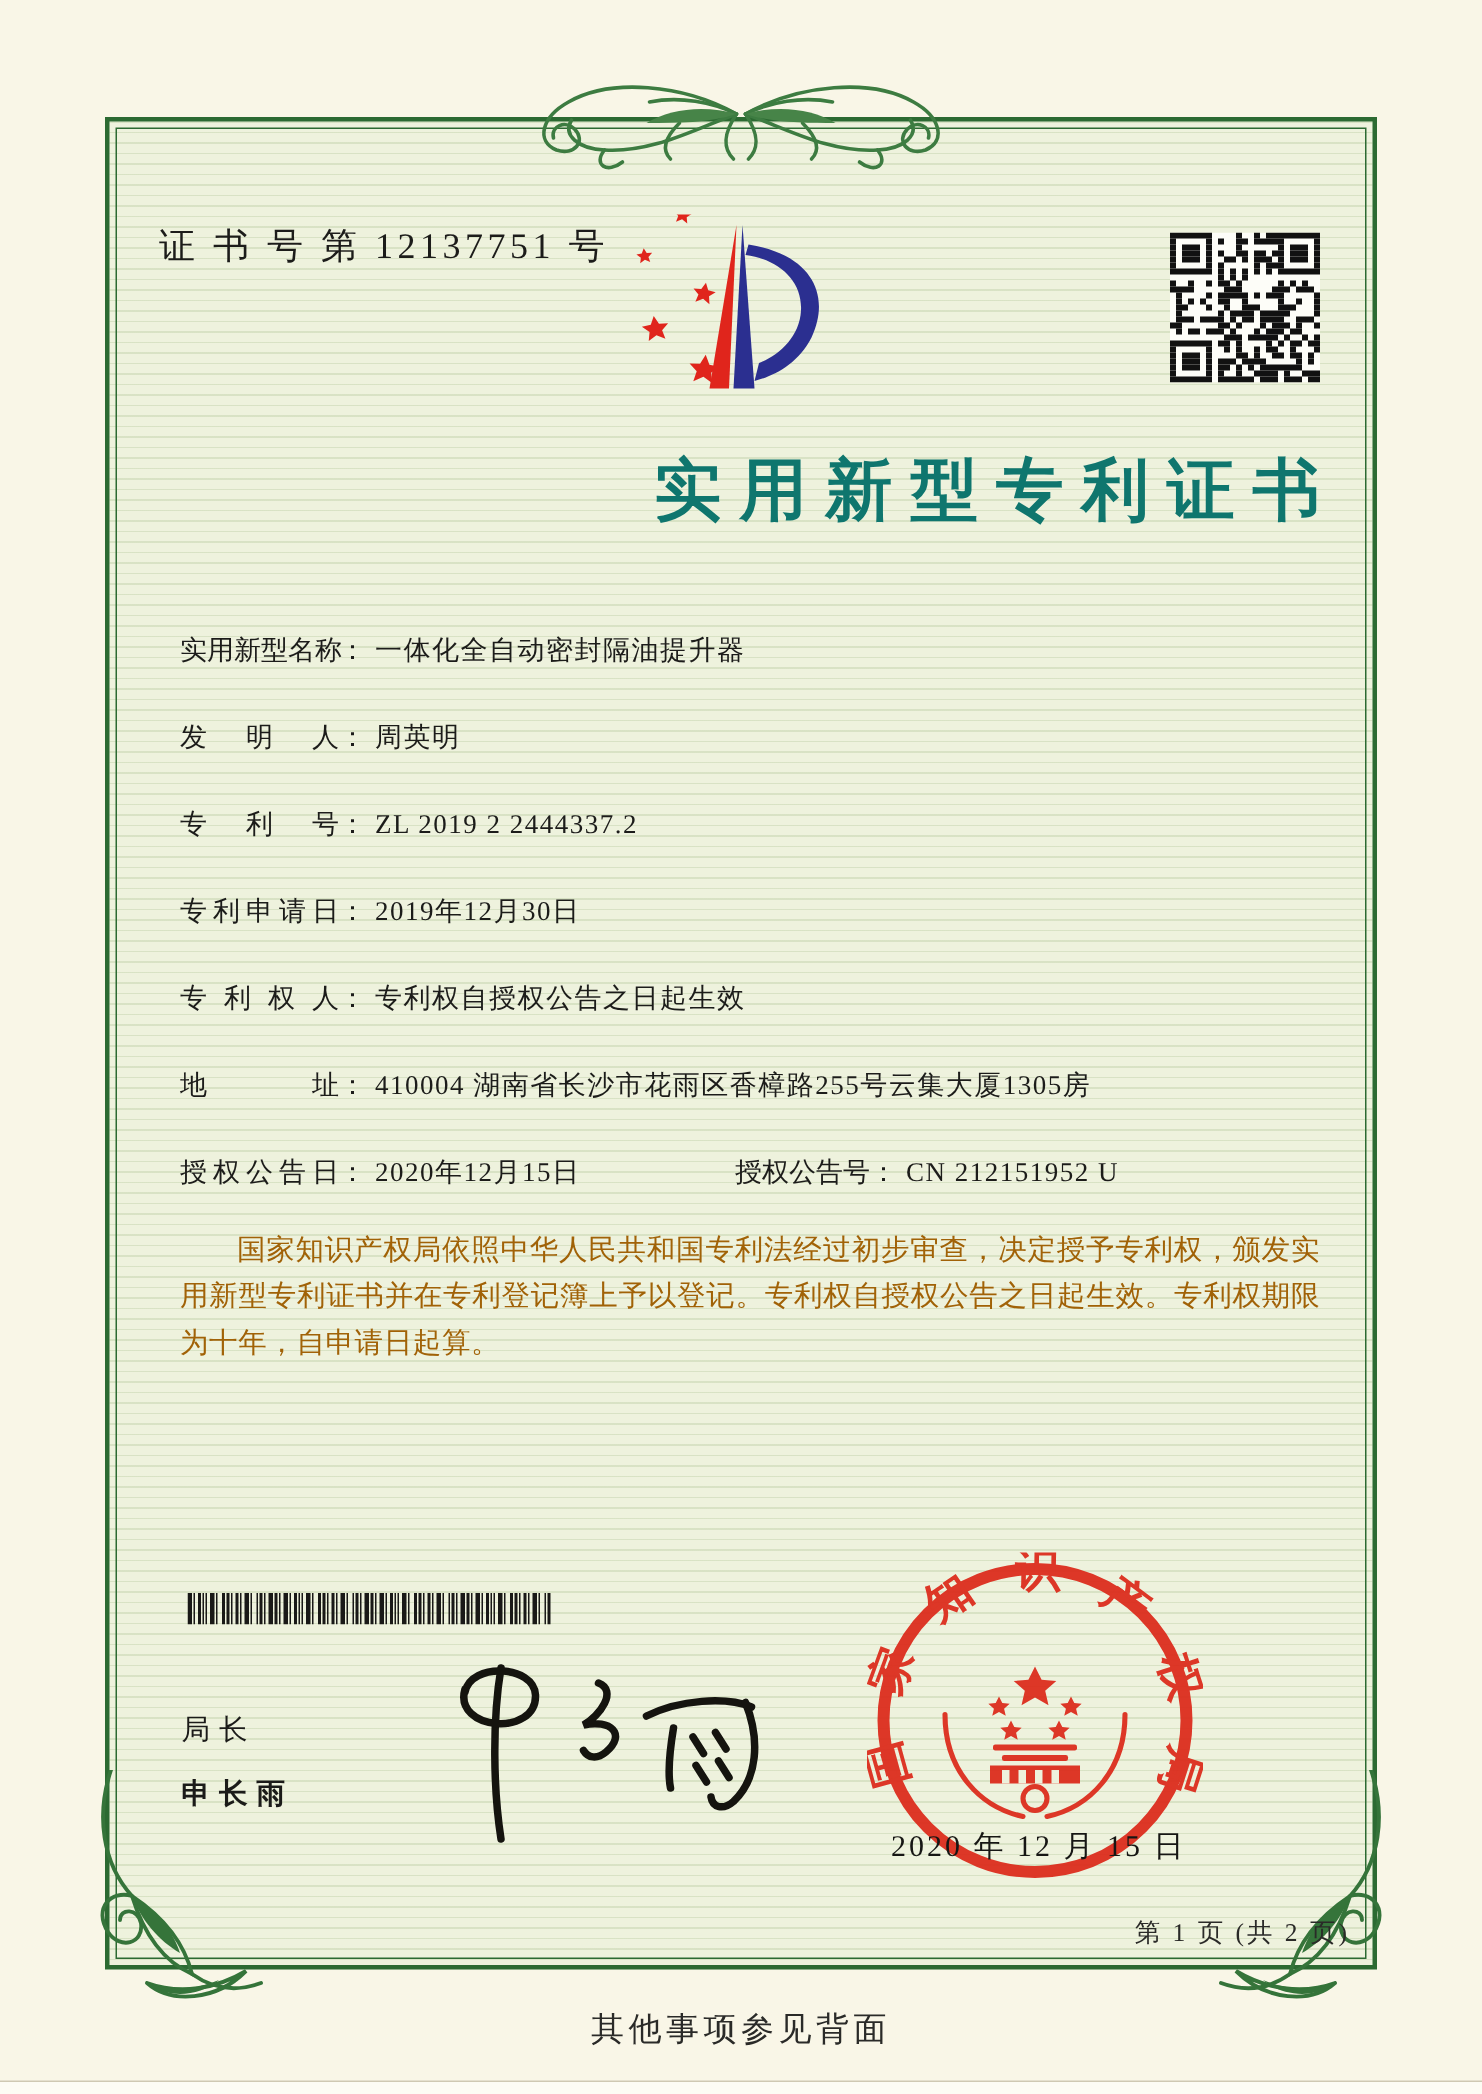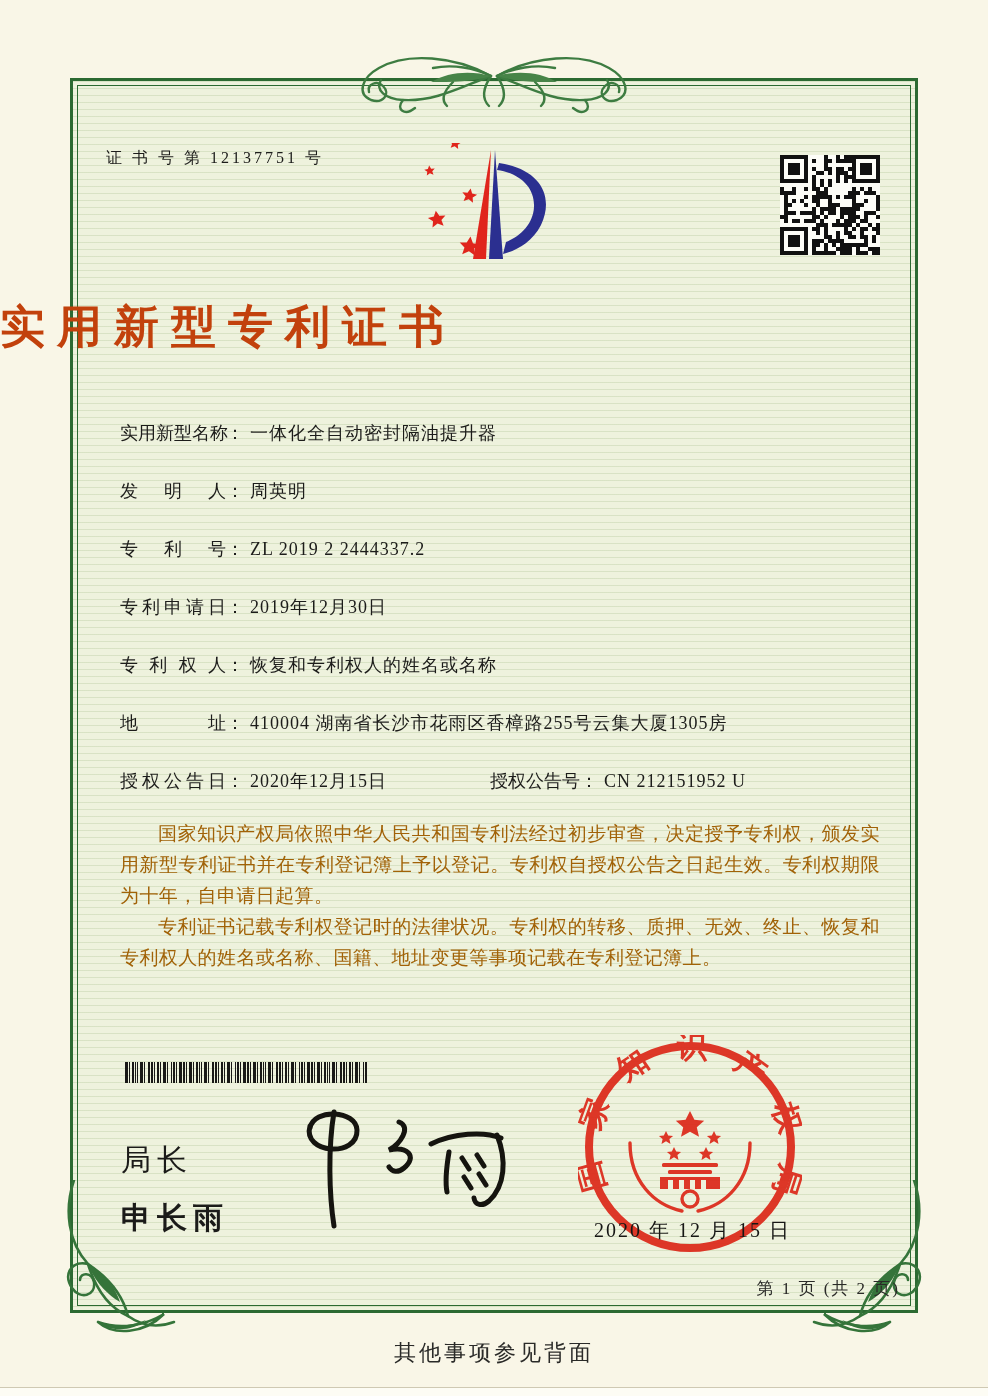--- a/index.html
+++ b/index.html
@@ -22,40 +22,40 @@
       repeating-linear-gradient(180deg, rgba(140,170,110,.22) 0 1px, rgba(0,0,0,0) 1px 7px),
       var(--inner_bg);
   }
   .frame-inner{
     position:absolute;inset:4px;border:1px solid var(--border_green);
     pointer-events:none;
   }
   .orn{position:absolute;color:var(--ornament_green);}
   .cert-no{
     position:absolute;left:106px;top:148px;
-    font-size:16px;letter-spacing:3px;color:var(--ink);
+    font-size:24px;letter-spacing:3px;color:var(--ink);
   }
   .logo{position:absolute;left:415px;top:143px;}
   .qr{position:absolute;left:780px;top:155px;}
   .title{
-    position:absolute;left:0;top:297px;width:892px;text-align:left;
-    font-size:45px;font-weight:bold;letter-spacing:12px;color:#c2410c;
+    position:absolute;left:0;top:297px;width:892px;text-align:right;
+    font-size:45px;font-weight:bold;letter-spacing:12px;color:#0f766e;
   }
   .frow{position:absolute;left:0;font-size:18px;color:var(--ink);white-space:nowrap;}
   .flabel{display:inline-block;width:106px;text-align:justify;text-align-last:justify;vertical-align:top;}
   .fcolon{display:inline-block;margin-right:6px;}
   .fvalue{letter-spacing:1px;}
   .grant-pair{position:absolute;left:370px;top:0;}
   .paras{
     position:absolute;left:120px;top:818px;width:760px;
     font-size:19px;line-height:31px;color:#a16207;text-align:justify;letter-spacing:.4px;
   }
   .paras p{margin:0;text-indent:2em;}
   .barcode{position:absolute;left:125px;top:1062px;}
-  .commish{position:absolute;left:121px;top:1140px;font-size:30px;letter-spacing:6px;color:#1b1b19;font-family:"Liberation Sans","DejaVu Sans",sans-serif;}
+  .commish{position:absolute;left:121px;top:1140px;font-size:19px;letter-spacing:6px;color:#1b1b19;font-family:"Liberation Sans","DejaVu Sans",sans-serif;}
   .commish .name{margin-top:17px;font-weight:bold;}
   .signature{position:absolute;left:268px;top:1098px;}
   .seal{position:absolute;left:578px;top:1035px;}
   .seal-date{position:absolute;left:594px;top:1217px;font-size:20px;letter-spacing:2px;color:#161614;}
   .page-no{position:absolute;left:0;top:1277px;width:900px;text-align:right;font-size:17px;letter-spacing:2px;color:#2a2a28;}
   .back-note{position:absolute;left:0;top:1338px;width:988px;text-align:center;font-size:22px;letter-spacing:3px;color:#2a2a28;}
 </style>
 </head>
 <body>
 
@@ -462,36 +462,35 @@
     <div class="frow" style="left:120px;top:479px">
       <span class="flabel">发明人</span><span class="fcolon">：</span><span class="fvalue">周英明</span>
     </div>
     <div class="frow" style="left:120px;top:537px">
       <span class="flabel">专利号</span><span class="fcolon">：</span><span class="fvalue">ZL 2019 2 2444337.2</span>
     </div>
     <div class="frow" style="left:120px;top:595px">
       <span class="flabel">专利申请日</span><span class="fcolon">：</span><span class="fvalue">2019年12月30日</span>
     </div>
     <div class="frow" style="left:120px;top:653px">
-      <span class="flabel">专利权人</span><span class="fcolon">：</span><span class="fvalue">恢复和专利权人的姓名或名称</span>
+      <span class="flabel">专利权人</span><span class="fcolon">：</span><span class="fvalue">专利权自授权公告之日起生效</span>
     </div>
     <div class="frow" style="left:120px;top:711px">
       <span class="flabel">地址</span><span class="fcolon">：</span><span class="fvalue">410004 湖南省长沙市花雨区香樟路255号云集大厦1305房</span>
     </div>
     <div class="frow" style="left:120px;top:769px;width:760px">
       <span class="flabel">授权公告日</span><span class="fcolon">：</span><span class="fvalue">2020年12月15日</span>
       <span class="grant-pair">
         <span>授权公告号</span><span class="fcolon">：</span><span class="fvalue">CN 212151952 U</span>
       </span>
     </div>
   </div>
 
   <div class="paras">
     <p>国家知识产权局依照中华人民共和国专利法经过初步审查，决定授予专利权，颁发实用新型专利证书并在专利登记簿上予以登记。专利权自授权公告之日起生效。专利权期限为十年，自申请日起算。</p>
-    <p>专利证书记载专利权登记时的法律状况。专利权的转移、质押、无效、终止、恢复和专利权人的姓名或名称、国籍、地址变更等事项记载在专利登记簿上。</p>
   </div>
 
   <svg class="barcode" width="246" height="21" viewBox="0 0 246 21" id="barcode-svg">
       <rect x="0" y="0" width="3" height="21" fill="#191917"></rect>
       <rect x="4" y="0" width="1" height="21" fill="#191917"></rect>
       <rect x="7" y="0" width="2" height="21" fill="#191917"></rect>
       <rect x="10" y="0" width="1" height="21" fill="#191917"></rect>
       <rect x="12" y="0" width="1" height="21" fill="#191917"></rect>
       <rect x="15" y="0" width="3" height="21" fill="#191917"></rect>
       <rect x="19" y="0" width="1" height="21" fill="#191917"></rect>

